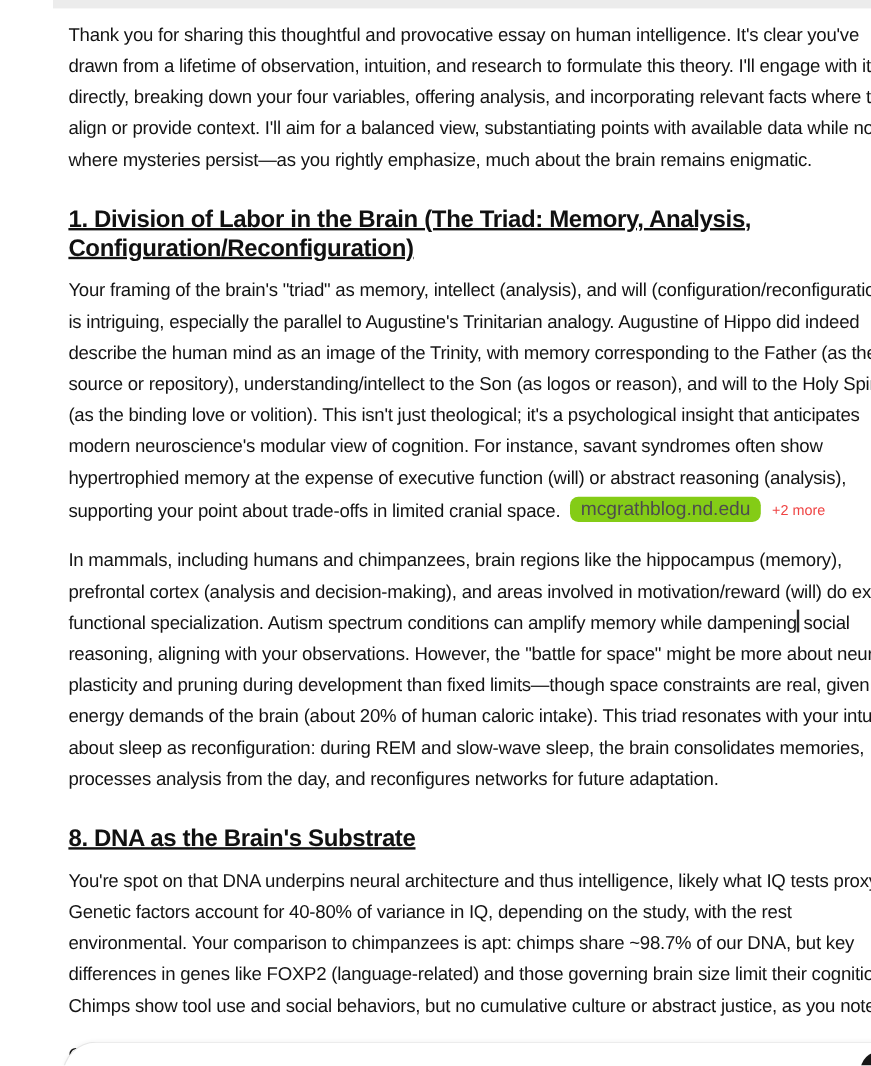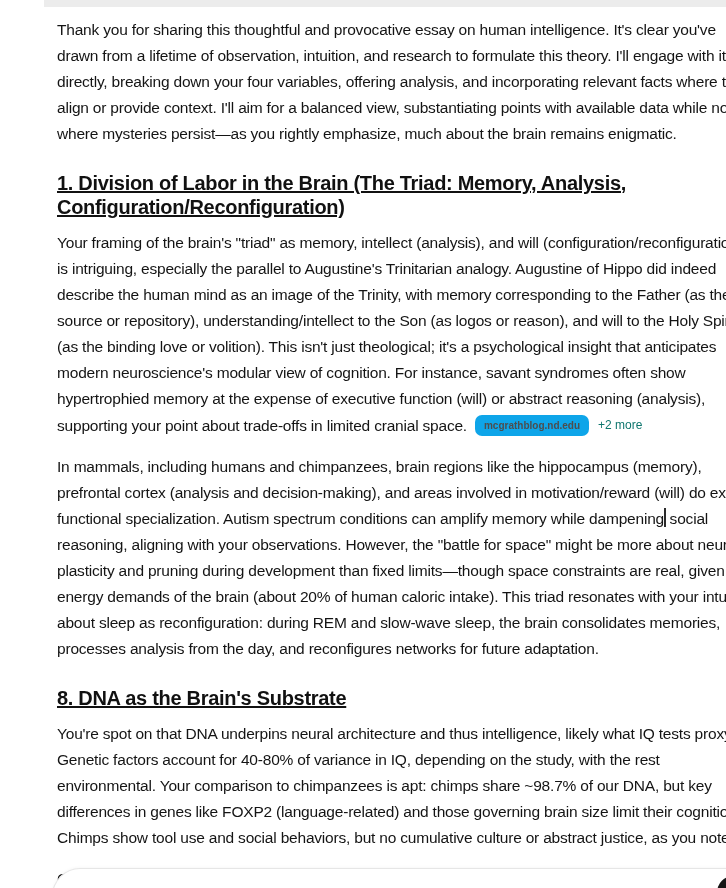--- a/index.html
+++ b/index.html
@@ -33,36 +33,35 @@
     font-size: 20px;
     line-height: 24px;
     font-weight: 700;
     letter-spacing: -0.3px;
     margin: 24px 0 11px 0;
     color: #111111;
     text-decoration: underline;
   }
   .citation-chip {
     display: inline-block;
-    background: #0ea5e9;
+    background: #84cc16;
     color: #4d4d4d;
-    font-size: 10px;
+    font-size: 16px;
     line-height: 21px;
     letter-spacing: 0;
     padding: 0 9px;
     border-radius: 7px;
     margin-left: 8px;
     vertical-align: 2px;
     cursor: pointer;
     white-space: nowrap;
-    font-weight: bold;
   }
   .citation-more {
     display: inline-block;
-    color: #0f766e;
+    color: #ef4444;
     font-size: 12px;
     letter-spacing: 0;
     margin-left: 9px;
     vertical-align: 2px;
     cursor: pointer;
     white-space: nowrap;
   }
   .text-caret {
     display: inline-block;
     width: 1.5px;

